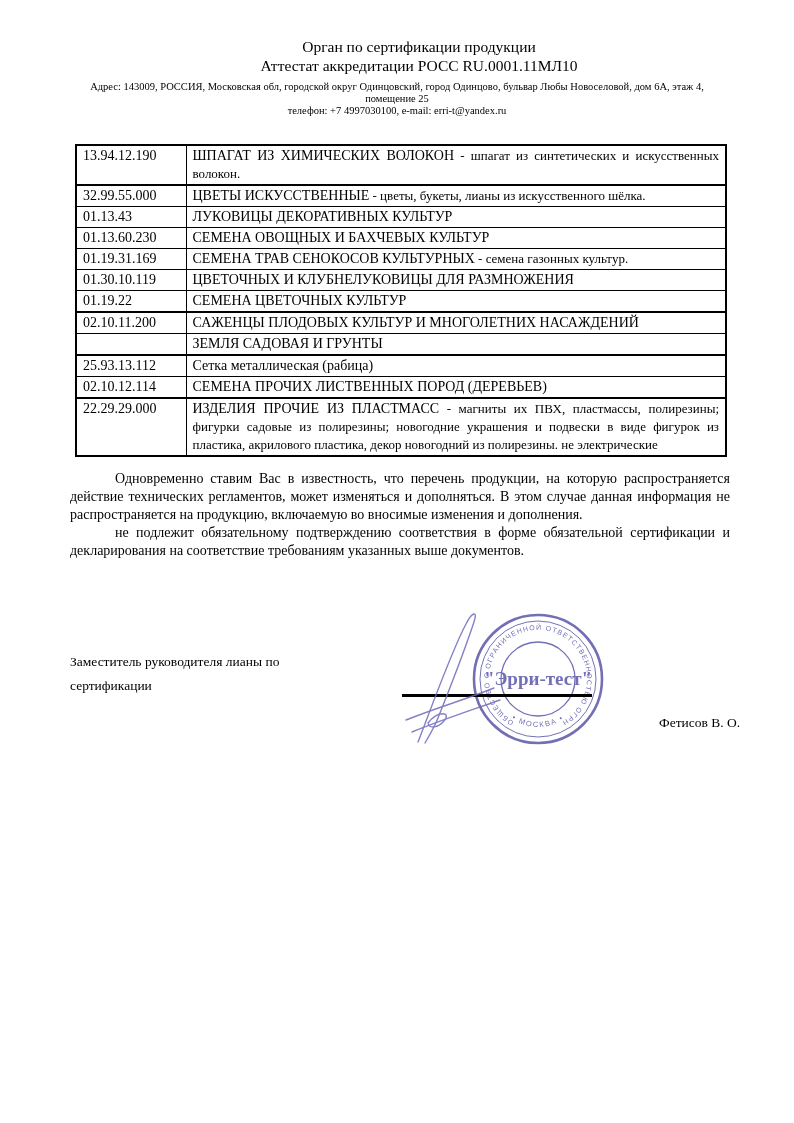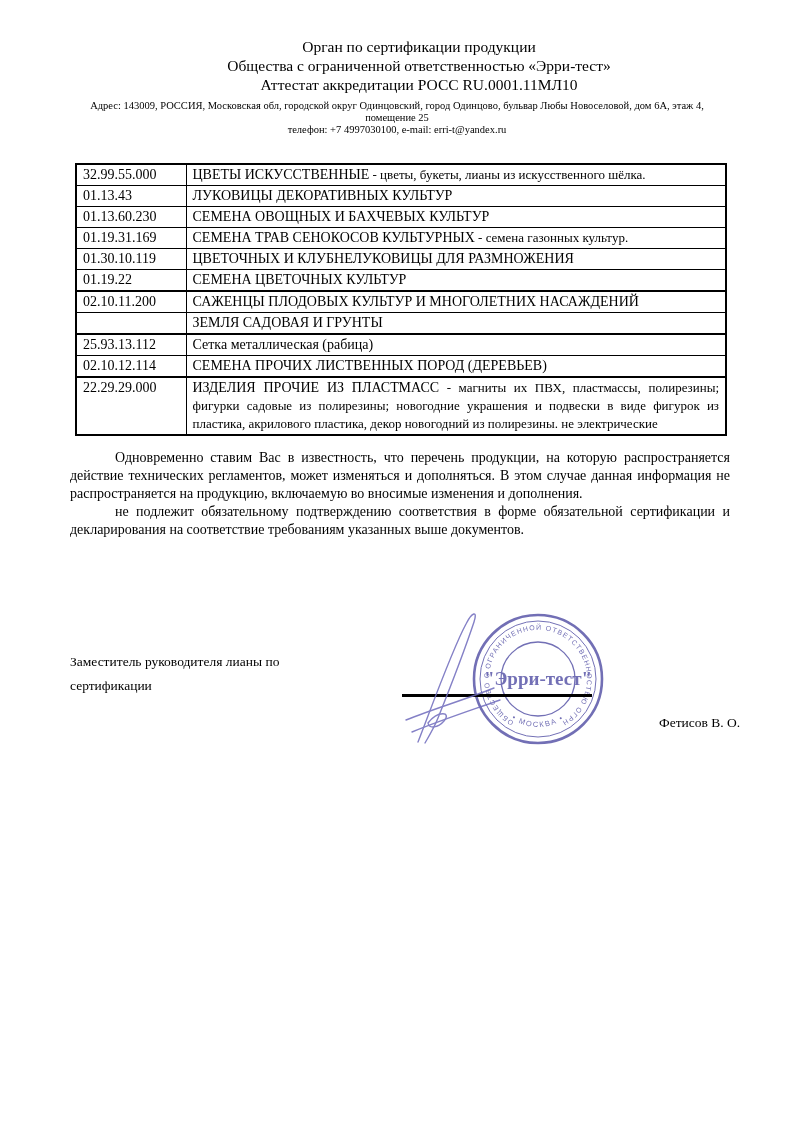--- a/index.html
+++ b/index.html
@@ -101,30 +101,33 @@
     opacity: 0.85;
   }
 </style>
 </head>
 <body>
 
 <div class="page">
 
   <div class="doc-header">
     <div class="org-line">Орган по сертификации продукции</div>
-    <div class="org-line">Общества с ограниченной ответственностью «Эрри-тест»</div>
     <div class="org-line">Аттестат аккредитации РОСС RU.0001.11МЛ10</div>
     <div class="addr-line addr-first">Адрес: 143009, РОССИЯ, Московская обл, городской округ Одинцовский, город Одинцово, бульвар Любы Новоселовой, дом 6А, этаж 4,</div>
     <div class="addr-line">помещение 25</div>
     <div class="addr-line">телефон: +7 4997030100, e-mail: erri-t@yandex.ru</div>
   </div>
 
   <div class="table-wrap">
     <table class="products">
       <tbody>
+          <tr>
+            <td class="code-cell">13.94.12.190</td>
+            <td class="desc-cell"><span class="desc-title">ШПАГАТ ИЗ ХИМИЧЕСКИХ ВОЛОКОН</span><span class="desc-detail"> - шпагат из синтетических и искусственных волокон.</span></td>
+          </tr>
           <tr class="thick-top">
             <td class="code-cell">32.99.55.000</td>
             <td class="desc-cell"><span class="desc-title">ЦВЕТЫ ИСКУССТВЕННЫЕ</span><span class="desc-detail"> - цветы, букеты, лианы из искусственного шёлка.</span></td>
           </tr>
           <tr>
             <td class="code-cell">01.13.43</td>
             <td class="desc-cell"><span class="desc-title">ЛУКОВИЦЫ ДЕКОРАТИВНЫХ КУЛЬТУР</span><span class="desc-detail"></span></td>
           </tr>
           <tr>
             <td class="code-cell">01.13.60.230</td>

